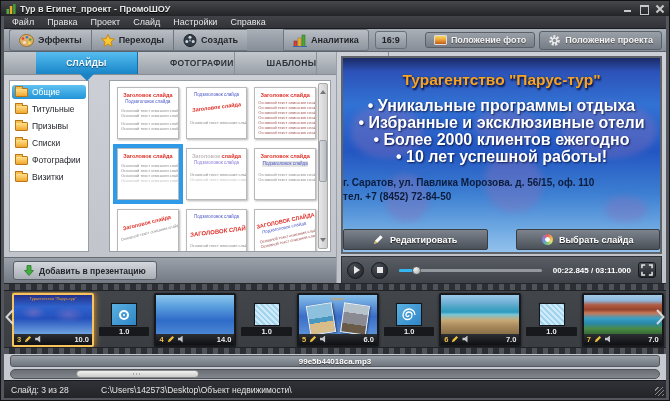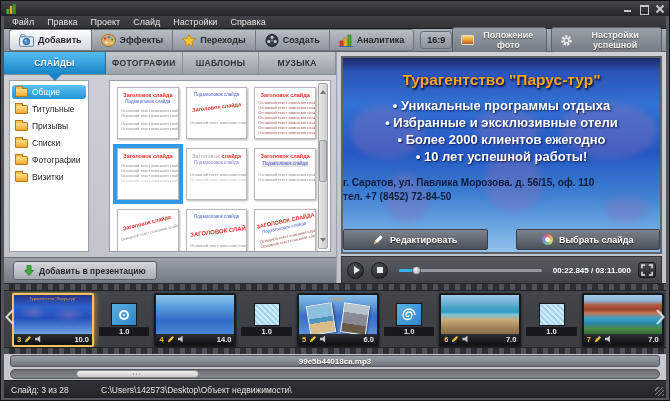--- a/index.html
+++ b/index.html
@@ -29,21 +29,21 @@
   .menu-item { cursor: default; }
 
   
   .toolbar { height: 23px; flex: 0 0 23px; background: linear-gradient(#aab0b8,#878d96);
              border-bottom: 1px solid #5e646c; display: flex; align-items: stretch; padding: 0 4px 0 5px; }
   .tb-group { display: flex; }
   .tb-btn { display: flex; align-items: center; gap: 4px; padding: 0 9px; font-size: 9px; font-weight: bold;
             color: #23262b; background: linear-gradient(#b9bec5,#8f959e); border: 1px solid #70767e;
             border-right: none; font-family: inherit; cursor: pointer; }
   .tb-btn:first-child { border-radius: 3px 0 0 3px; }
-  .tb-btn:last-child { border-right: 1px solid #70767e; border-radius: 0 3px 3px 0; }
+  .tb-btn:last-child { border-right: 1px solid #70767e; border-radius: 0 3px 3px 0; margin-left: 36px; }
   .tb-btn.active { background: linear-gradient(#fdfefe,#d4d9df); }
   .aspect-btn { margin: 2px 0 2px 6px; padding: 0 6px; font-size: 9px; font-weight: bold; color: #1d2025;
                 background: linear-gradient(#b4bac1,#8a9099); border: 1px solid #6a7078; border-radius: 3px;
                 font-family: inherit; cursor: pointer; }
   .tb-right { margin-left: auto; display: flex; gap: 4px; align-items: center; }
   .tb-right button { display: flex; align-items: center; gap: 4px; padding: 2px 8px; font-size: 9px;
                      color: #f2f2f2; font-weight: bold; text-shadow: 0 1px 1px #444;
                      background: linear-gradient(#9aa0a8,#767c85); border: 1px solid #5a6068;
                      border-radius: 3px; font-family: inherit; cursor: pointer; }
   .photo-chip { width: 13px; height: 10px; border: 1px solid #ddd; border-radius: 1px;
@@ -51,21 +51,21 @@
 
   
   .content { flex: 1 1 auto; display: flex; min-height: 0; }
   .left-panel { width: 332px; flex: 0 0 332px; display: flex; flex-direction: column; background: linear-gradient(#cdd1d7,#c0c4ca); }
   .right-panel { flex: 1; display: flex; flex-direction: column; background: linear-gradient(#cdd1d7,#bfc3c9); padding: 4px 4px 0 4px; border-left: 1px solid #9aa0a8; }
 
   
   .tabs { height: 23px; flex: 0 0 23px; display: flex; background: linear-gradient(#c3c8ce,#9aa0a8); border-bottom: 1px solid #878d95; }
   .tab { flex: 1; display: flex; align-items: center; justify-content: center; font-size: 8.5px;
          font-weight: bold; letter-spacing: .3px; color: #2e3237; border-right: 1px solid #8a9097;
-         position: relative; cursor: pointer; }
+         position: relative; cursor: pointer; margin-left: 32px; }
   .tab.active { flex: 0 0 102px; background: linear-gradient(#55bdf0,#1a86c8); color: #fff;
                 text-shadow: 0 1px 1px #0a5080; border-right: 1px solid #1570aa; }
   .tab.active::after { content:""; position: absolute; left: 50%; bottom: -7px; margin-left: -7px;
                        border: 7px solid transparent; border-top: 7px solid #1c82c4; border-bottom: 0; z-index: 9; }
 
   .panel-body { flex: 1; display: flex; gap: 20px; padding: 5px; min-height: 0; }
 
   
   .folders { width: 80px; flex: 0 0 80px; background: #fff; border: 1px solid #989ea6;
              padding: 4px 2px; display: flex; flex-direction: column; gap: 3px; }
@@ -121,21 +121,21 @@
   .blob { position: absolute; background: rgba(130,112,188,.4); filter: blur(3px); border-radius: 45% 55% 50% 50%; }
   .b1 { left: 8px;  top: 48px;  width: 72px; height: 52px; }
   .b2 { left: 42px; top: 116px; width: 44px; height: 48px; }
   .b3 { left: 132px; top: 52px; width: 66px; height: 34px; }
   .b4 { left: 142px; top: 96px; width: 58px; height: 58px; }
   .b5 { left: 218px; top: 44px; width: 96px; height: 56px; }
   .b6 { left: 262px; top: 138px; width: 42px; height: 26px; }
   .pv-title { position: relative; margin-top: 13px; text-align: center; font-size: 15.5px; font-weight: bold;
               color: #f7a422; text-shadow: 1px 2px 2px rgba(8,8,56,.95), 0 0 2px rgba(0,0,0,.4); }
   .pv-bullets { position: relative; margin-top: 8px; text-align: center; color: #fff; font-weight: bold;
-                font-size: 13px; line-height: 17px; text-shadow: 1px 1px 2px rgba(0,0,40,.75); }
+                font-size: 16px; line-height: 17px; text-shadow: 1px 1px 2px rgba(0,0,40,.75); }
   .pv-address { position: relative; margin-top: 11px; color: #0c1c3c; font-weight: bold;
                 font-size: 10px; line-height: 14px; }
   .overlay-btns { position: absolute; left: 0; right: 0; bottom: 2px; display: flex; justify-content: center; gap: 28px; }
   .ov-btn { width: 148px; display: flex; align-items: center; justify-content: center; gap: 6px;
             padding: 4px 0; font-size: 9px; font-weight: bold; color: #fff; text-shadow: 0 1px 1px #222;
             background: linear-gradient(rgba(125,130,138,.97),rgba(72,77,84,.97));
             border: 1px solid #3a3e44; border-radius: 2px; font-family: inherit; cursor: pointer; }
   .wheel { width: 11px; height: 11px; border-radius: 50%;
            background: radial-gradient(circle, #fff 0 2px, transparent 2.5px),
              conic-gradient(#e86060,#f0b050,#e8e070,#78c878,#6898e0,#9878d0,#e86060); }
@@ -236,51 +236,41 @@
 <div class="window">
 
   <div class="titlebar">
     <span class="icon">
       <svg width="10" height="10" viewBox="0 0 10 10">
           <rect x="0.5" y="5" width="2.5" height="5" fill="#4fae42"></rect>
           <rect x="3.8" y="2" width="2.5" height="8" fill="#f0a828"></rect>
           <rect x="7.1" y="0" width="2.5" height="10" fill="#3f9e38"></rect>
         </svg>
     </span>
+    <span class="title-text">Тур в Египет_проект - ПромоШОУ</span>
     <span class="win-controls">
       <span class="wc wc-min"></span>
       <span class="wc wc-max"></span>
       <span class="wc wc-close"></span>
     </span>
   </div>
 
   <div class="frame">
 
     <div class="menubar">
       <span class="menu-item">Файл</span>
       <span class="menu-item">Правка</span>
       <span class="menu-item">Проект</span>
       <span class="menu-item">Слайд</span>
       <span class="menu-item">Настройки</span>
       <span class="menu-item">Справка</span>
     </div>
 
     <div class="toolbar">
       <div class="tb-group">
-        <button class="tb-btn active">
-          <span class="icon">
-            <svg width="15" height="13" viewBox="0 0 15 13">
-                <rect x="1.5" y="0.8" width="4.5" height="3" rx="0.5" fill="#e6edf4" stroke="#5c80a6"></rect>
-                <rect x="0.5" y="2.8" width="14" height="9.5" rx="1.5" fill="#e6edf4" stroke="#5c80a6"></rect>
-                <circle cx="7.5" cy="7.5" r="3.2" fill="#4a90d4" stroke="#27578a"></circle>
-                <circle cx="6.5" cy="6.5" r="0.9" fill="#bcd8f0"></circle>
-              </svg>
-          </span>
-          <span>Добавить</span>
-        </button>
         <button class="tb-btn">
           <span class="icon">
             <svg width="15" height="13" viewBox="0 0 15 13">
                 <ellipse cx="7.5" cy="6.5" rx="7" ry="6" fill="#e0b068" stroke="#96702e"></ellipse>
                 <circle cx="4" cy="4.5" r="1.3" fill="#d84040"></circle>
                 <circle cx="8" cy="3.2" r="1.3" fill="#3878d8"></circle>
                 <circle cx="11.2" cy="5.5" r="1.3" fill="#48a838"></circle>
                 <circle cx="10.5" cy="9" r="1.3" fill="#f0e048"></circle>
                 <ellipse cx="5.5" cy="8.5" rx="1.6" ry="1.2" fill="#f4e8d4"></ellipse>
               </svg>
@@ -325,21 +315,21 @@
           <span class="icon photo-chip"></span>
           <span>Положение фото</span>
         </button>
         <button>
           <span class="icon">
             <svg width="13" height="13" viewBox="0 0 14 14">
                 <circle cx="7" cy="7" r="4.3" fill="none" stroke="#ececec" stroke-width="2.8" stroke-dasharray="2.1 1.6"></circle>
                 <circle cx="7" cy="7" r="2.6" fill="none" stroke="#ececec" stroke-width="1.4"></circle>
               </svg>
           </span>
-          <span>Настройки успешной</span>
+          <span>Положение проекта</span>
         </button>
       </div>
     </div>
 
     <div class="content">
 
       <div class="left-panel">
         <div class="tabs">
           <div class="tab active">СЛАЙДЫ</div>
           <div class="tab">ФОТОГРАФИИ</div>

